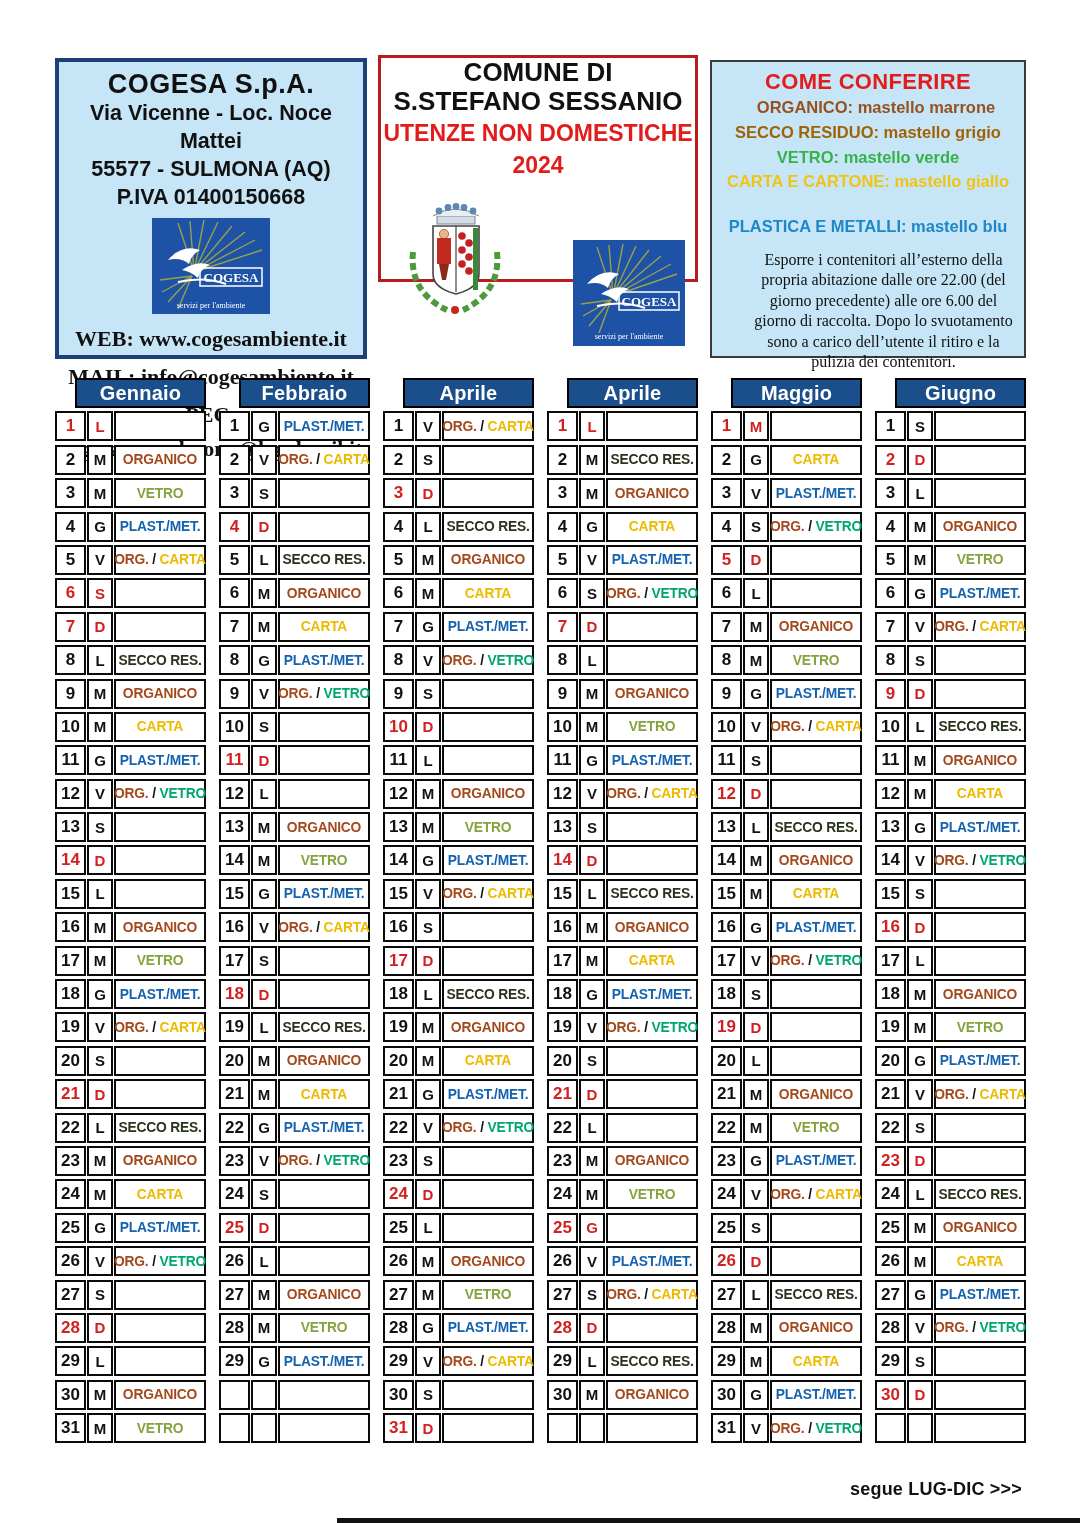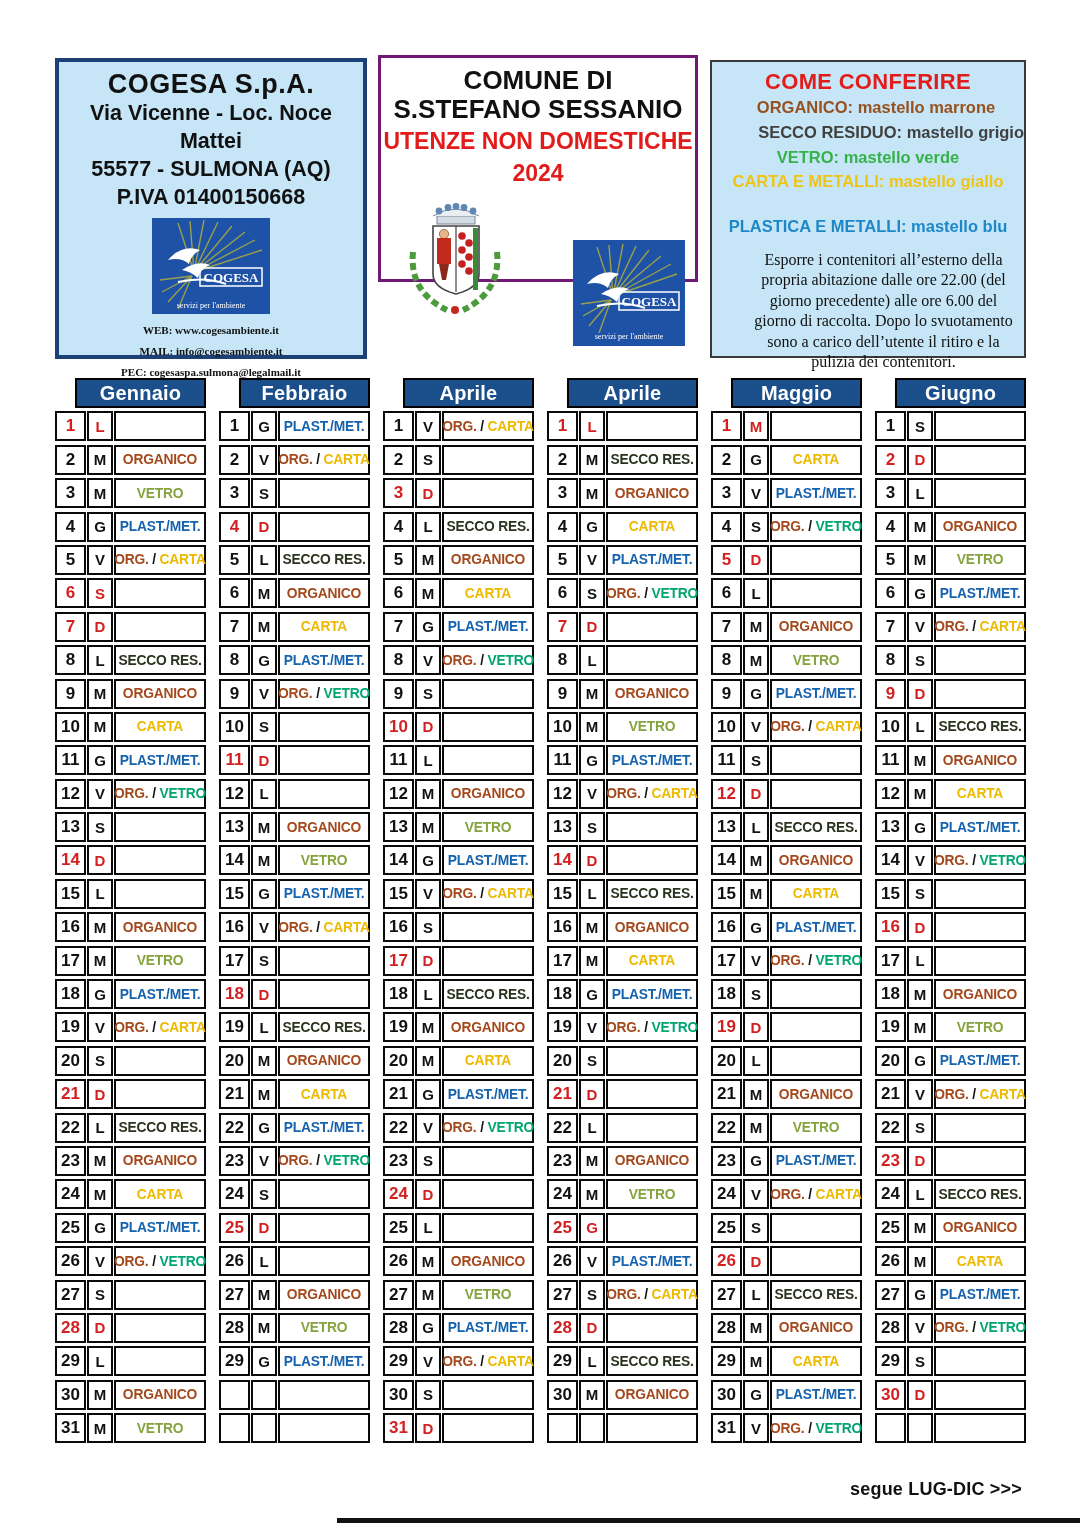--- a/index.html
+++ b/index.html
@@ -5,24 +5,24 @@
   html,body{margin:0;padding:0;}
   body{
     width:1080px;height:1523px;position:relative;background:#ffffff;
     font-family:"Liberation Sans",sans-serif;color:#111;overflow:hidden;
   }
   .panel{position:absolute;box-sizing:border-box;text-align:center;}
   
   #panel-left{left:55px;top:58px;width:312px;height:301px;background:#c6e6f7;border:4px solid #1d4076;padding-top:7px;}
   .company{font-size:27px;font-weight:bold;letter-spacing:.5px;}
   .addr{font-size:21.5px;font-weight:bold;line-height:1.3;}
-  .contact{font-family:"Liberation Serif",serif;font-weight:bold;font-size:11px;line-height:1.55;margin-top:4px;text-align:center;}
+  .contact{font-family:"Liberation Serif",serif;font-weight:bold;font-size:22px;line-height:1.55;margin-top:4px;text-align:center;}
   .logo-wrap{margin:6px auto 2px;}
   
-  #panel-center{left:378px;top:55px;width:320px;height:227px;background:#ffffff;border:3px solid #701a75;padding-top:8px;}
+  #panel-center{left:378px;top:55px;width:320px;height:227px;background:#ffffff;border:3px solid #b91c1c;}
   .ctitle{font-size:26px;font-weight:bold;line-height:1.12;}
   .csub{font-size:23px;font-weight:bold;color:#e21b1b;line-height:1.25;margin-top:3px;}
   #coat-of-arms{position:absolute;left:22px;top:142px;}
   #center-logo{position:absolute;right:10px;top:182px;}
   
   #panel-right{left:710px;top:60px;width:316px;height:298px;background:#c6e6f7;border:2px solid #3a3a3a;padding-top:7px;}
   .rtitle{font-size:22px;font-weight:bold;color:#e21b1b;letter-spacing:.3px;}
   .rule-line{font-size:16.5px;font-weight:bold;line-height:1.5;}
   .note{font-family:"Liberation Serif",serif;font-size:16px;line-height:1.28;margin-top:11px;padding:0 7px;color:#111;margin-left:31px;}
   
@@ -137,23 +137,23 @@
       <text x="76" y="66" text-anchor="middle" font-family="Liberation Serif,serif" font-weight="bold" font-size="13" fill="#ffffff">COGESA</text>
       <text x="56" y="99" text-anchor="middle" font-family="Liberation Serif,serif" font-size="8" fill="#ffffff">servizi per l'ambiente</text>
     </svg>
   </div>
 </div>
 
 <div class="panel" id="panel-right">
   <div class="rtitle">COME CONFERIRE</div>
   <div>
       <div class="rule-line" style="color: rgb(150, 81, 31); padding-left: 16px;">ORGANICO: mastello marrone</div>
-      <div class="rule-line" style="color: #404040; text-align: right;">SECCO RESIDUO: mastello grigio</div>
+      <div class="rule-line" style="color: #a16207;">SECCO RESIDUO: mastello grigio</div>
       <div class="rule-line" style="color: rgb(54, 178, 74);">VETRO: mastello verde</div>
-      <div class="rule-line" style="color: rgb(240, 196, 21);">CARTA E METALLI: mastello giallo</div>
+      <div class="rule-line" style="color: rgb(240, 196, 21);">CARTA E CARTONE: mastello giallo</div>
       <div class="rule-line" style="color: rgb(30, 136, 199); margin-top: 20px;">PLASTICA E METALLI: mastello blu</div>
     </div>
   <div class="note">Esporre i contenitori all’esterno della propria abitazione dalle ore 22.00 (del giorno precedente) alle ore 6.00 del giorno di raccolta. Dopo lo svuotamento sono a carico dell’utente il ritiro e la pulizia dei contenitori.</div>
 </div>
 
 <div id="calendar">
     <div class="month">
       <div class="mhead">Gennaio</div>
       <div class="drow">
         <span class="cell dnum red">1</span>

